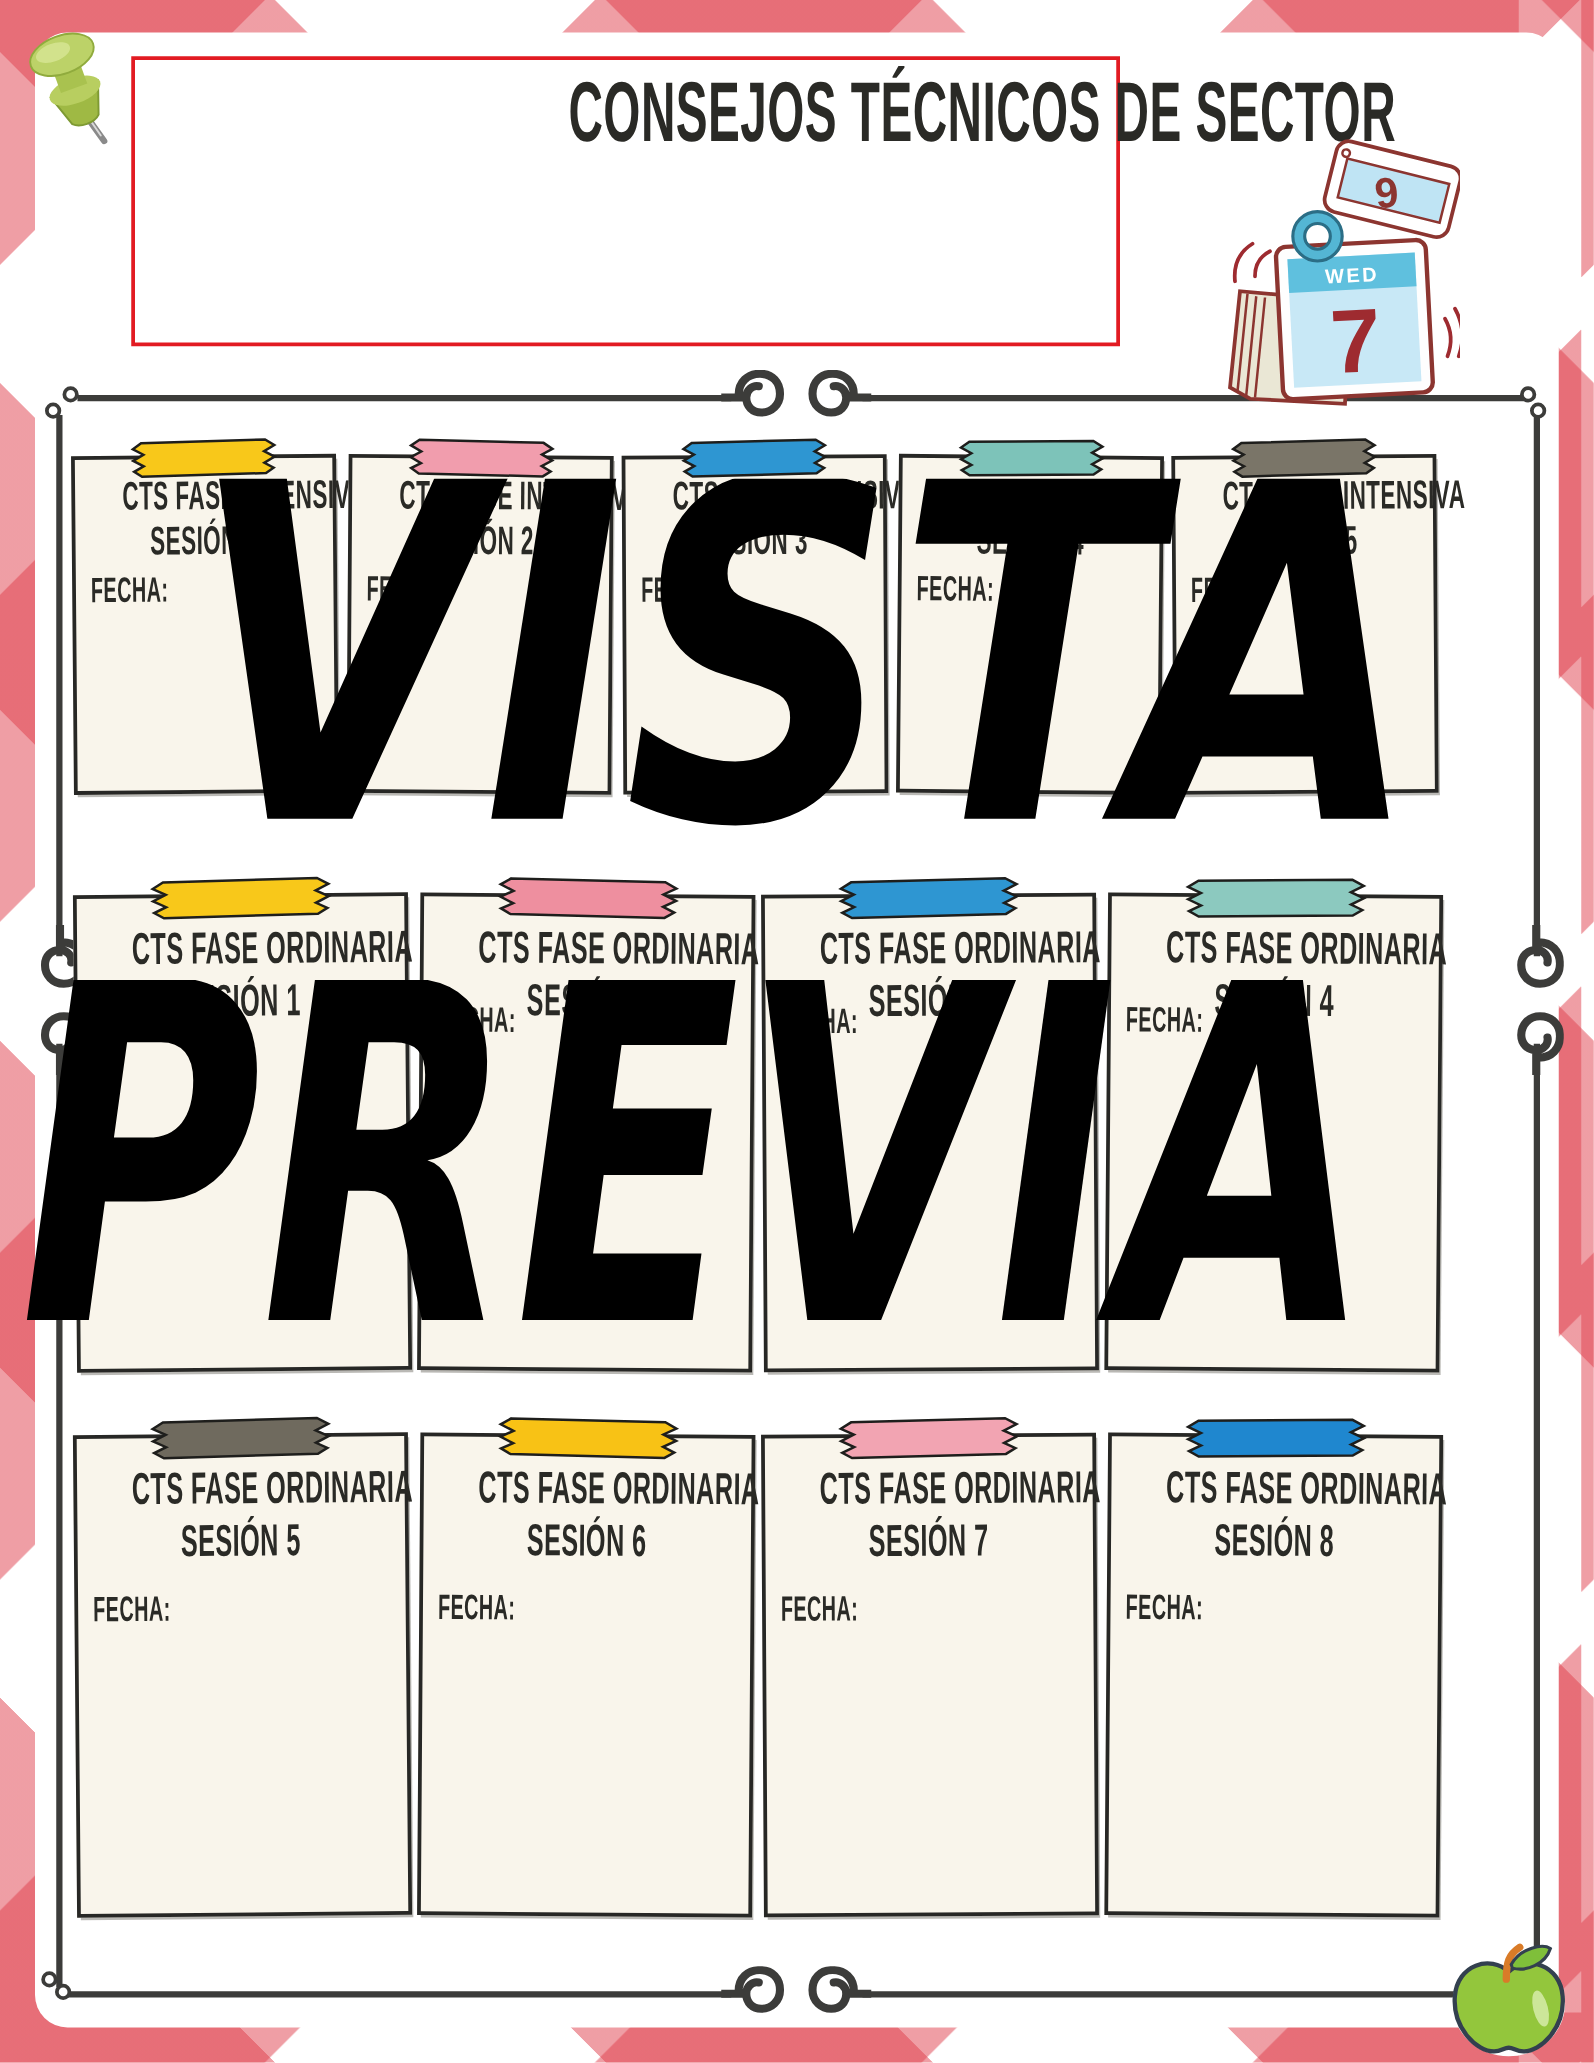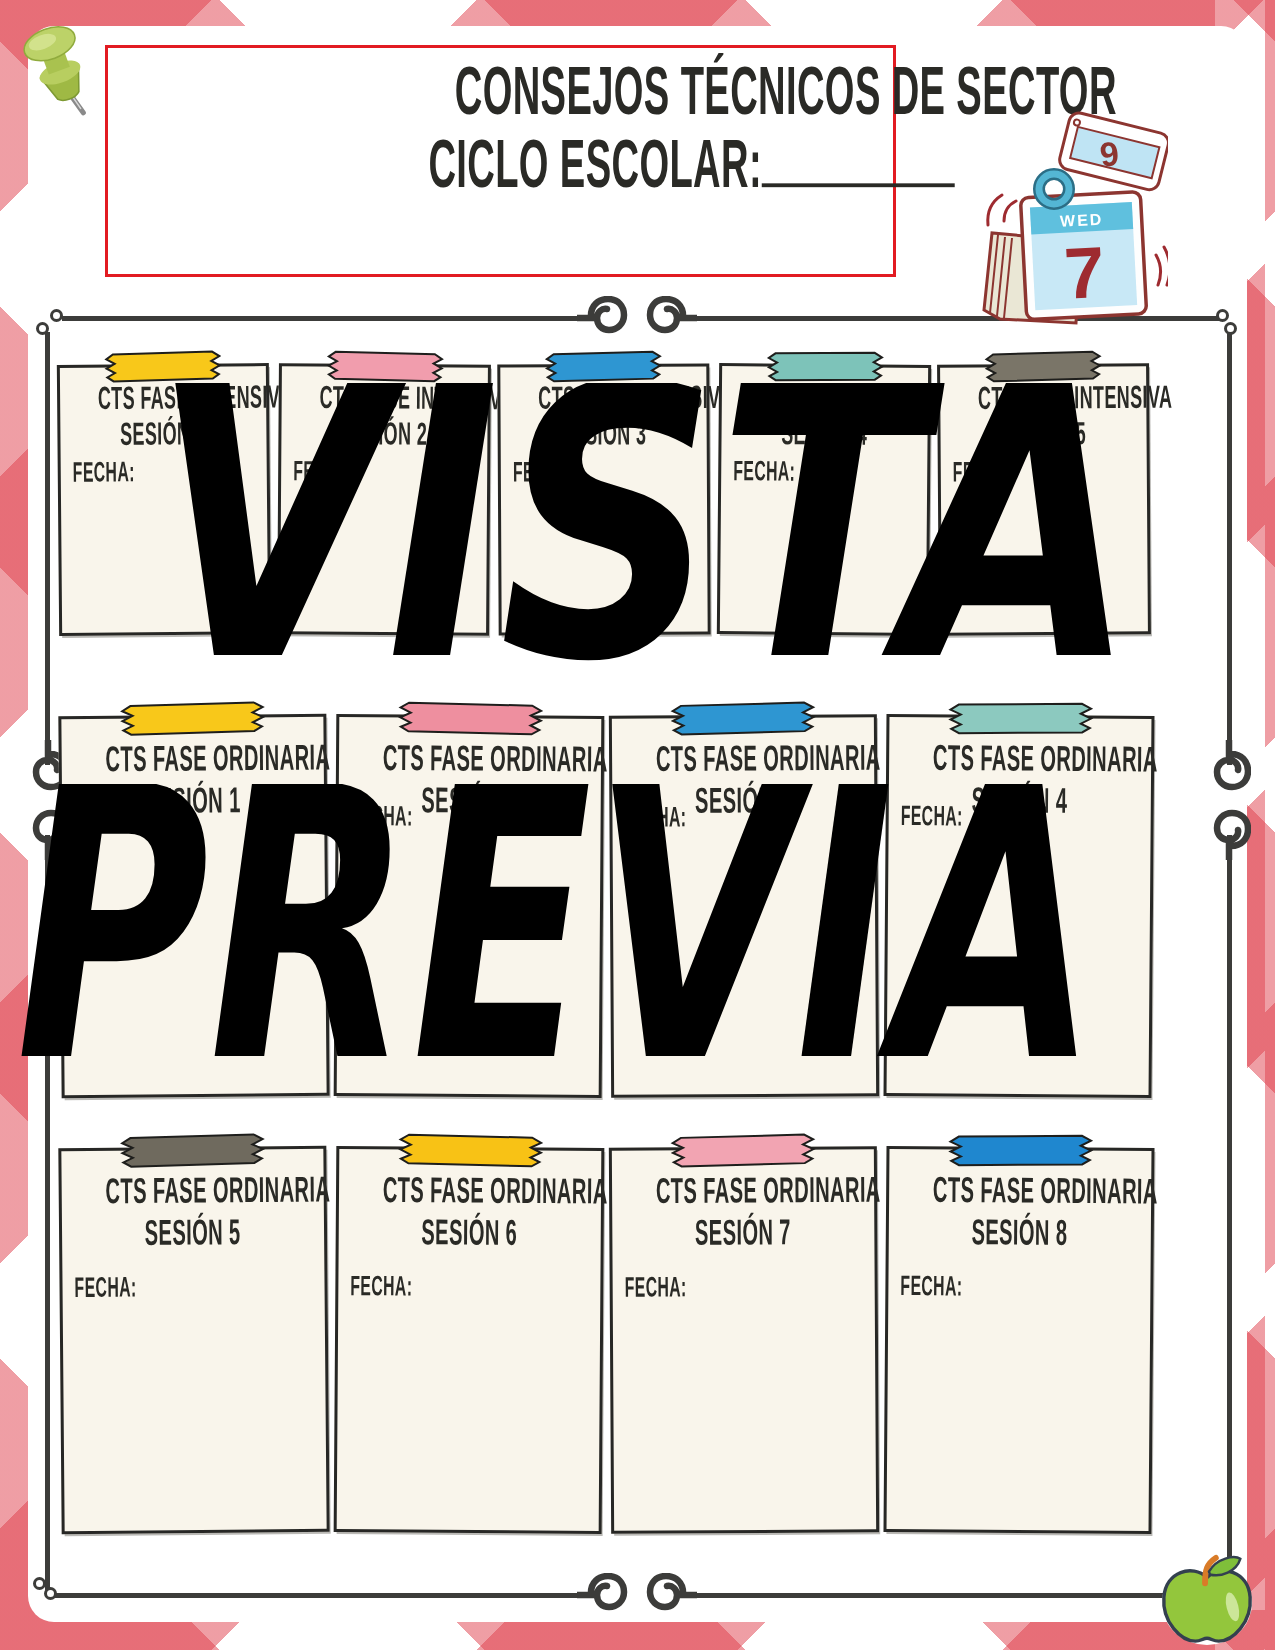--- a/index.html
+++ b/index.html
@@ -51,21 +51,20 @@
   .art{position:absolute;z-index:40;}
 </style>
 </head>
 <body>
 
 <div class="sheet"></div>
 
 <div class="hdrbox">
   <div class="hdrtxt">
     <div class="hline"><span class="nt">CONSEJOS TÉCNICOS DE SECTOR</span></div>
-    <div class="hline"><span class="nt"><span>CICLO ESCOLAR:</span><span class="blank"></span></span></div>
   </div>
 </div>
 
 <div>
   <div class="fl h5" style="left:62px;top:316px;width:523px;"></div>
   <div class="fl h5" style="left:690px;top:316px;width:532px;"></div>
   <div class="fl h5" style="left:52px;top:1593px;width:533px;"></div>
   <div class="fl h5" style="left:690px;top:1593px;width:535px;"></div>
   <div class="fl v5" style="left:45px;top:332px;height:433px;"></div>
   <div class="fl v5" style="left:45px;top:835px;height:755px;"></div>

